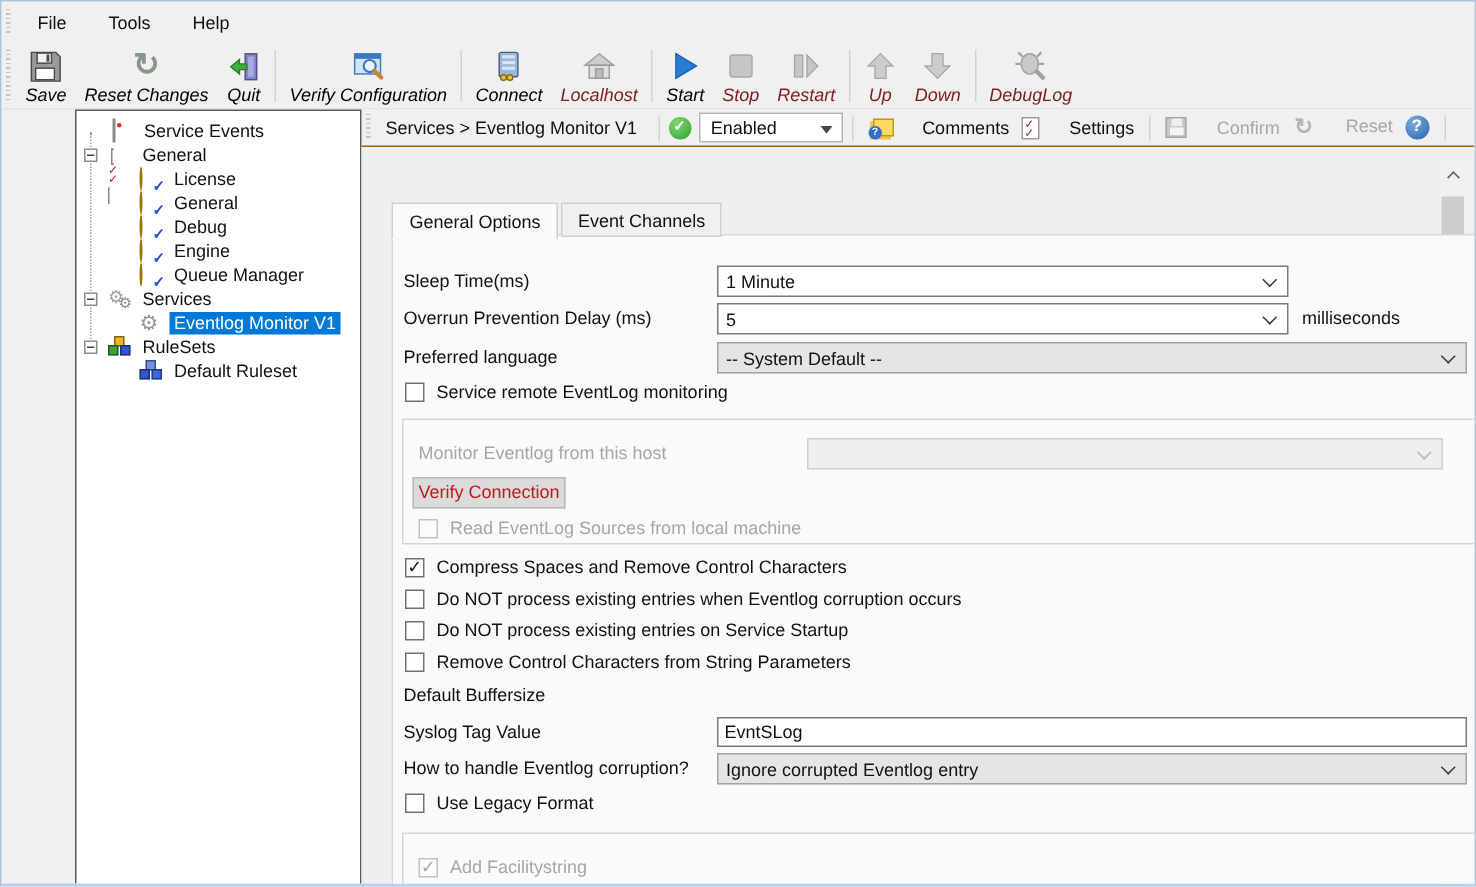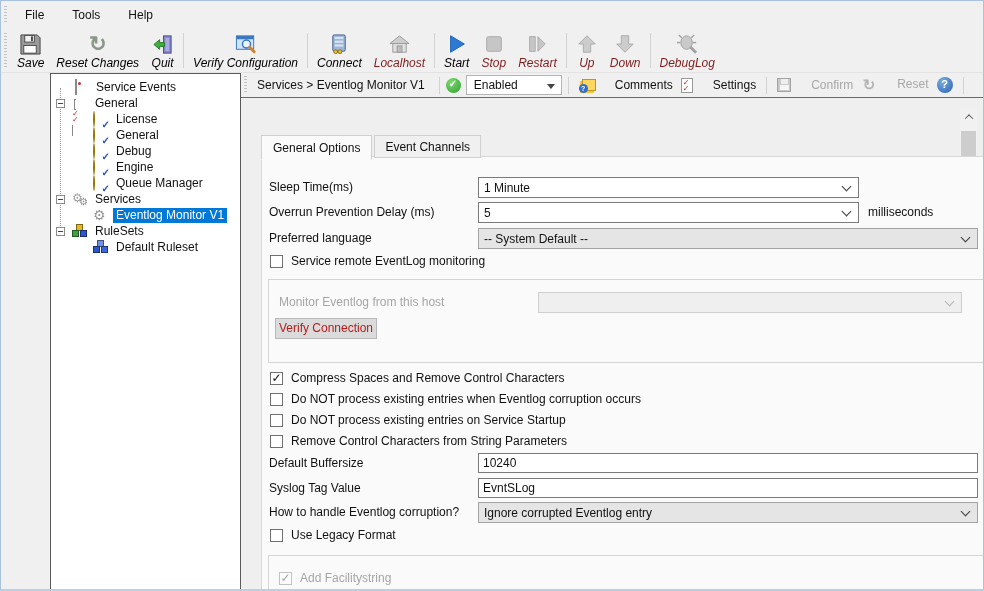--- a/index.html
+++ b/index.html
@@ -406,41 +406,44 @@
             <span>Service remote EventLog monitoring</span>
           </div>
 
           <div class="groupbox" style="left:6px; top:122px; width:722px; height:84px">
             <span class="f-label gray" style="left:10px; top:12px; position:absolute">Monitor Eventlog from this host</span>
             <div class="combo dis" style="left:269px; top:12px; width:424px">
               <span></span>
                 <span class="chev"></span>
             </div>
             <div class="btn-dis" style="left:6px; top:38px; width:102px; height:21px">Verify Connection</div>
+            <div class="cbrow dis" style="left:10px; top:65px; position:absolute">
+              <span class="cb dis"></span>
+              <span>Read EventLog Sources from local machine</span>
+            </div>
           </div>
 
           <div class="cbrow" style="left:8px; top:214px">
             <span class="cb on"></span>
             <span>Compress Spaces and Remove Control Characters</span>
           </div>
           <div class="cbrow" style="left:8px; top:235px">
             <span class="cb"></span>
             <span>Do NOT process existing entries when Eventlog corruption occurs</span>
           </div>
           <div class="cbrow" style="left:8px; top:256px">
             <span class="cb"></span>
             <span>Do NOT process existing entries on Service Startup</span>
           </div>
           <div class="cbrow" style="left:8px; top:277px">
             <span class="cb"></span>
             <span>Remove Control Characters from String Parameters</span>
           </div>
 
           <span class="f-label" style="top:296px">Default Buffersize</span>
-          <input class="tinput" style="left: 216px; top: 296px; width: 500px;" value="10240">
 
           <span class="f-label" style="top:321px">Syslog Tag Value</span>
           <input class="tinput" style="left: 216px; top: 321px; width: 500px;" value="EvntSLog">
 
           <span class="f-label" style="top:345px">How to handle Eventlog corruption?</span>
           <div class="combo gray" style="left:216px; top:345px; width:500px">
             <span>Ignore corrupted Eventlog entry</span>
               <span class="chev"></span>
           </div>
 

